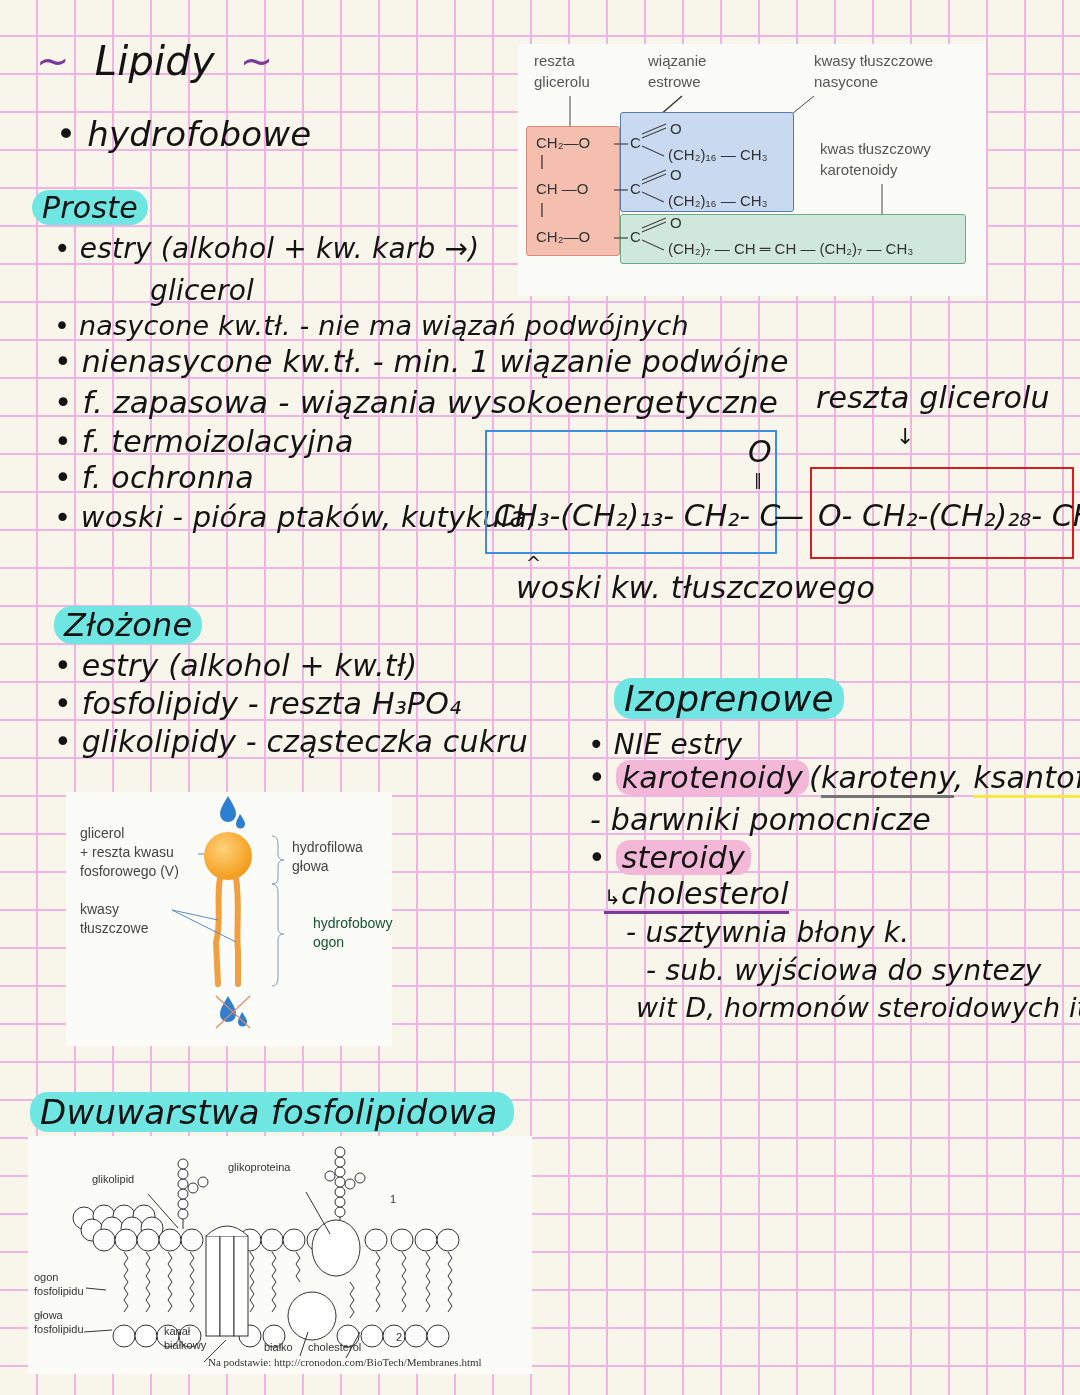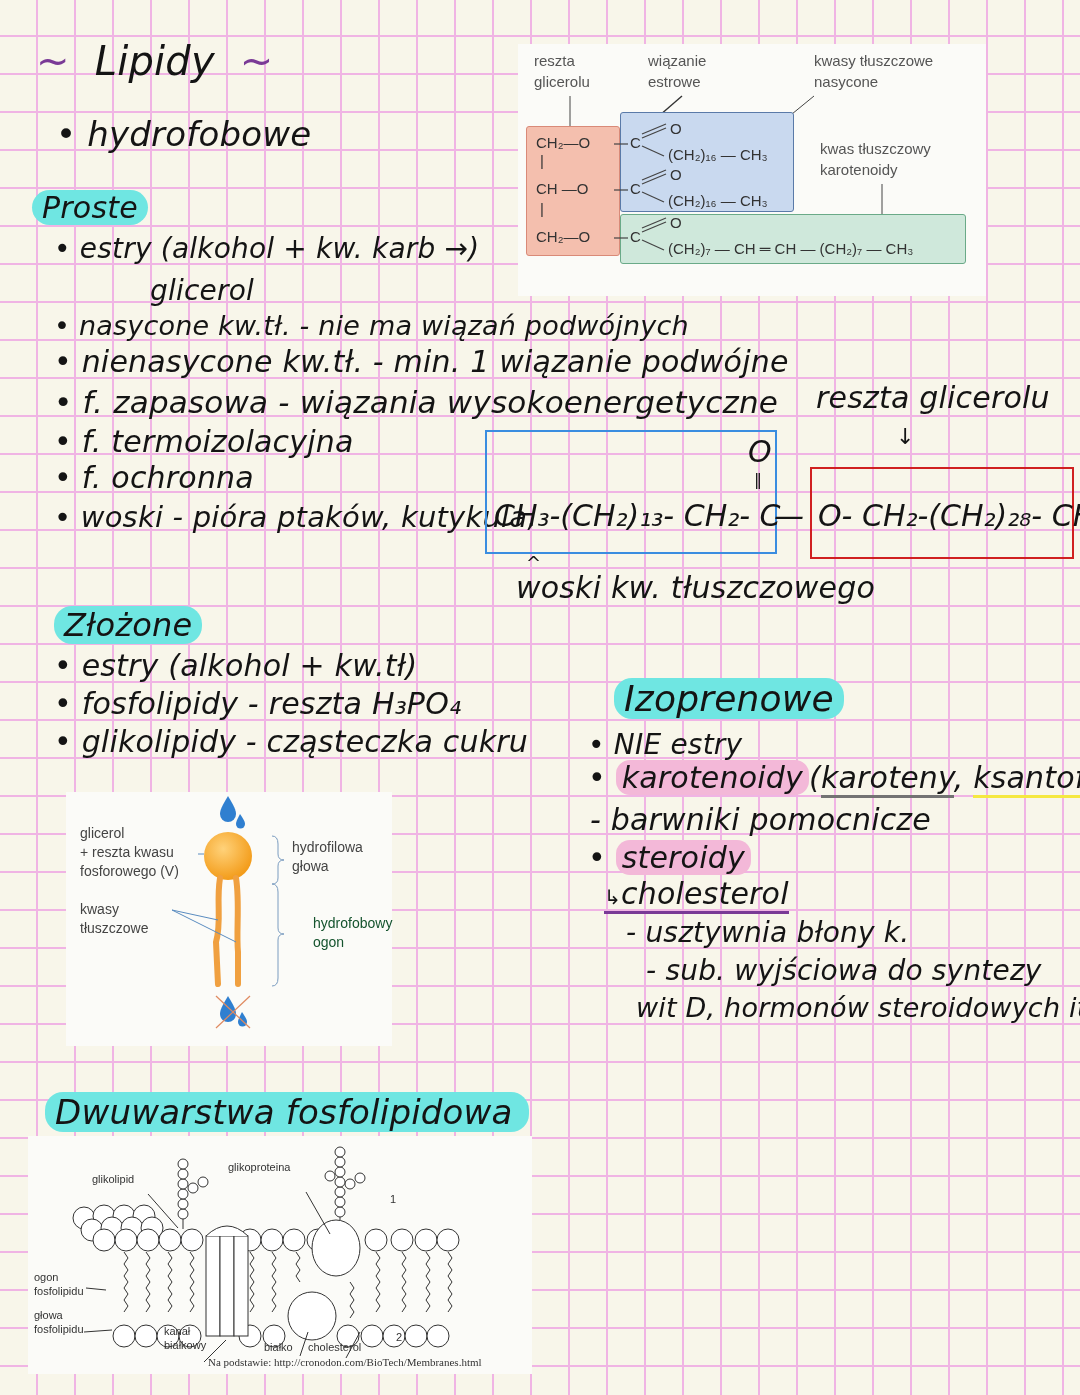--- a/index.html
+++ b/index.html
@@ -203,21 +203,21 @@
 <div class="hw" style="left:588px; top:840px; font-size:30px;">
   <span>• </span><span class="hl-pink">steroidy</span>
 </div>
 <div class="hw" style="left:604px; top:876px; font-size:30px;">
   <span class="ul-purple"><span style="font-size:20px;">↳</span><span>cholesterol</span></span>
 </div>
 <div class="hw" style="left:626px; top:916px; font-size:28px;">- usztywnia błony k.</div>
 <div class="hw" style="left:626px; top:954px; font-size:28px;margin-left:20px;">- sub. wyjściowa do syntezy</div>
 <div class="hw" style="left:636px; top:992px; font-size:27px;">wit D, hormonów steroidowych itp.</div>
 
-<div class="hw" style="left:30px; top:1092px; font-size:34px;margin-left:15px;">
+<div class="hw" style="left:30px; top:1092px; font-size:34px;">
   <span class="hl-cyan" style="padding-right:16px;">Dwuwarstwa fosfolipidowa</span>
 </div>
 
 <div class="figure" style="left:28px; top:1136px; width:504px; height:238px;">
   <svg style="position:absolute; left:0; top:0;" width="504" height="238">
     <g fill="#fff" stroke="#333" stroke-width="1">
 
       <circle cx="56" cy="82" r="11"></circle>
         <circle cx="76" cy="80" r="11"></circle>
         <circle cx="96" cy="80" r="11"></circle>

